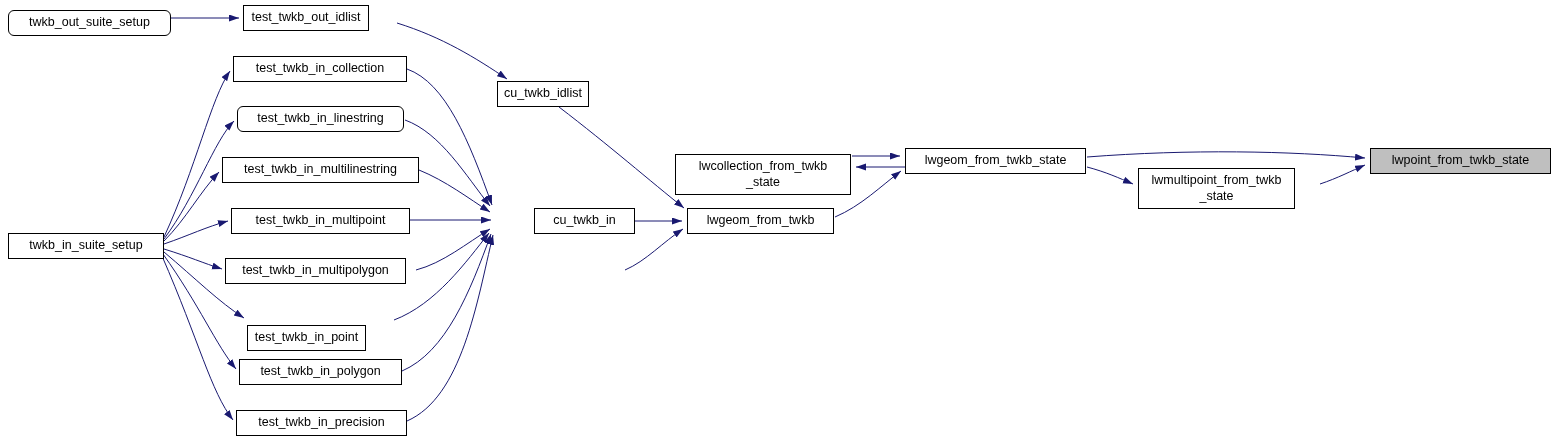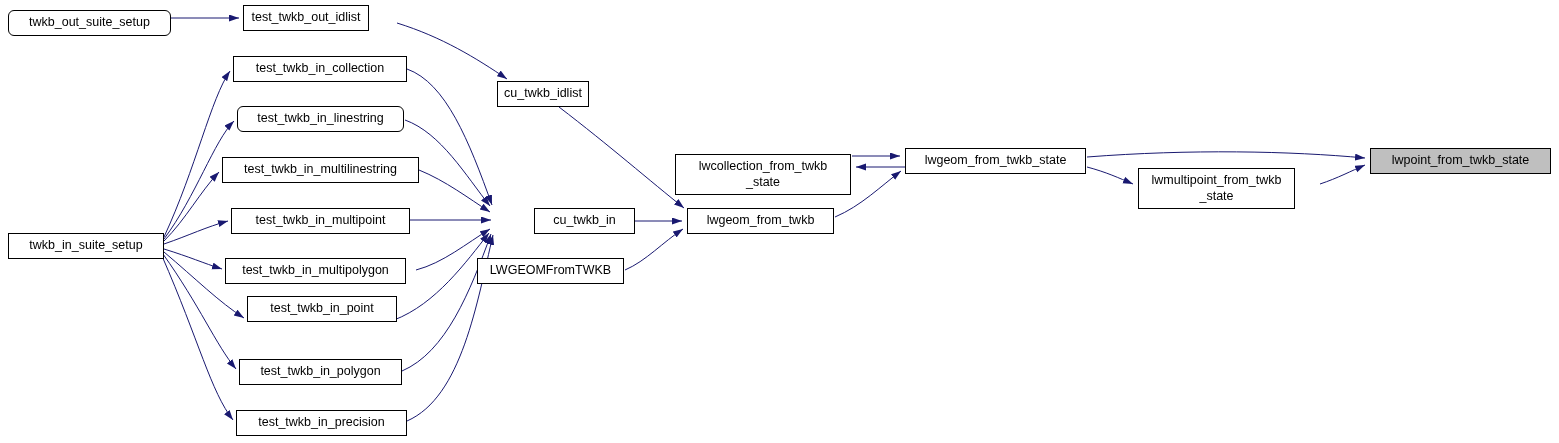--- a/index.html
+++ b/index.html
@@ -80,18 +80,17 @@
 _state</div>
   <div class="node" style="left:905px; top:148px; width:181px;">lwgeom_from_twkb_state</div>
   <div class="node highlight" style="left:1370px; top:148px; width:181px;">lwpoint_from_twkb_state</div>
   <div class="node tall" style="left:1138px; top:168px; width:157px;">lwmultipoint_from_twkb
 _state</div>
   <div class="node" style="left:231px; top:208px; width:179px;">test_twkb_in_multipoint</div>
   <div class="node" style="left:495px; top:208px; width:101px;margin-left:39px;">cu_twkb_in</div>
   <div class="node" style="left:687px; top:208px; width:147px;">lwgeom_from_twkb</div>
   <div class="node" style="left:8px;   top:233px; width:156px;">twkb_in_suite_setup</div>
   <div class="node" style="left:225px; top:258px; width:181px;">test_twkb_in_multipolygon</div>
-  <div class="node" style="left:477px; top:258px; width:147px;">LWGEOMFromTWKB</div>
-  <div class="node" style="left:247px; top:296px; width:150px;">test_twkb_in_point</div>
+  <div class="node" style="left:247px; top:325px; width:119px;">test_twkb_in_point</div>
   <div class="node" style="left:239px; top:359px; width:163px;">test_twkb_in_polygon</div>
   <div class="node" style="left:236px; top:410px; width:171px;">test_twkb_in_precision</div>
 
 </div>
 
 </body></html>

